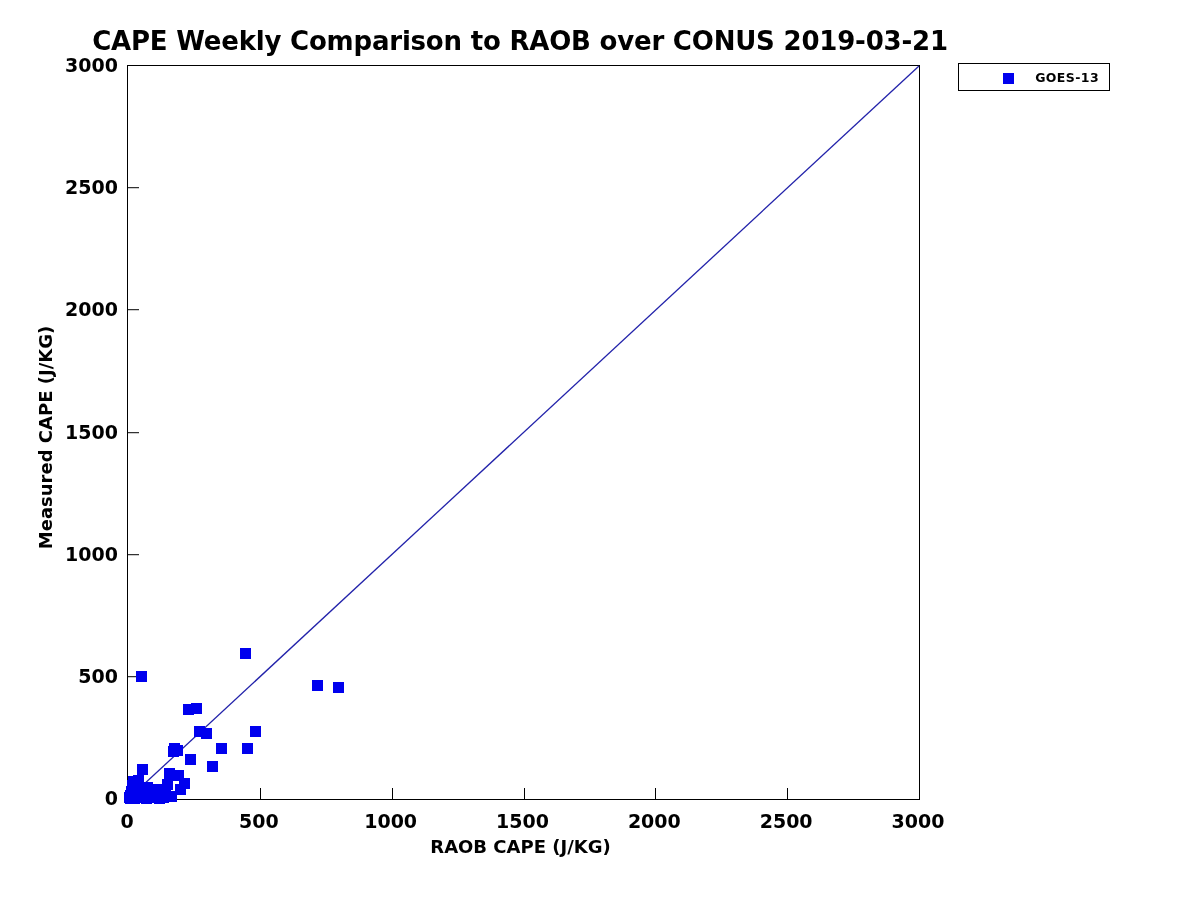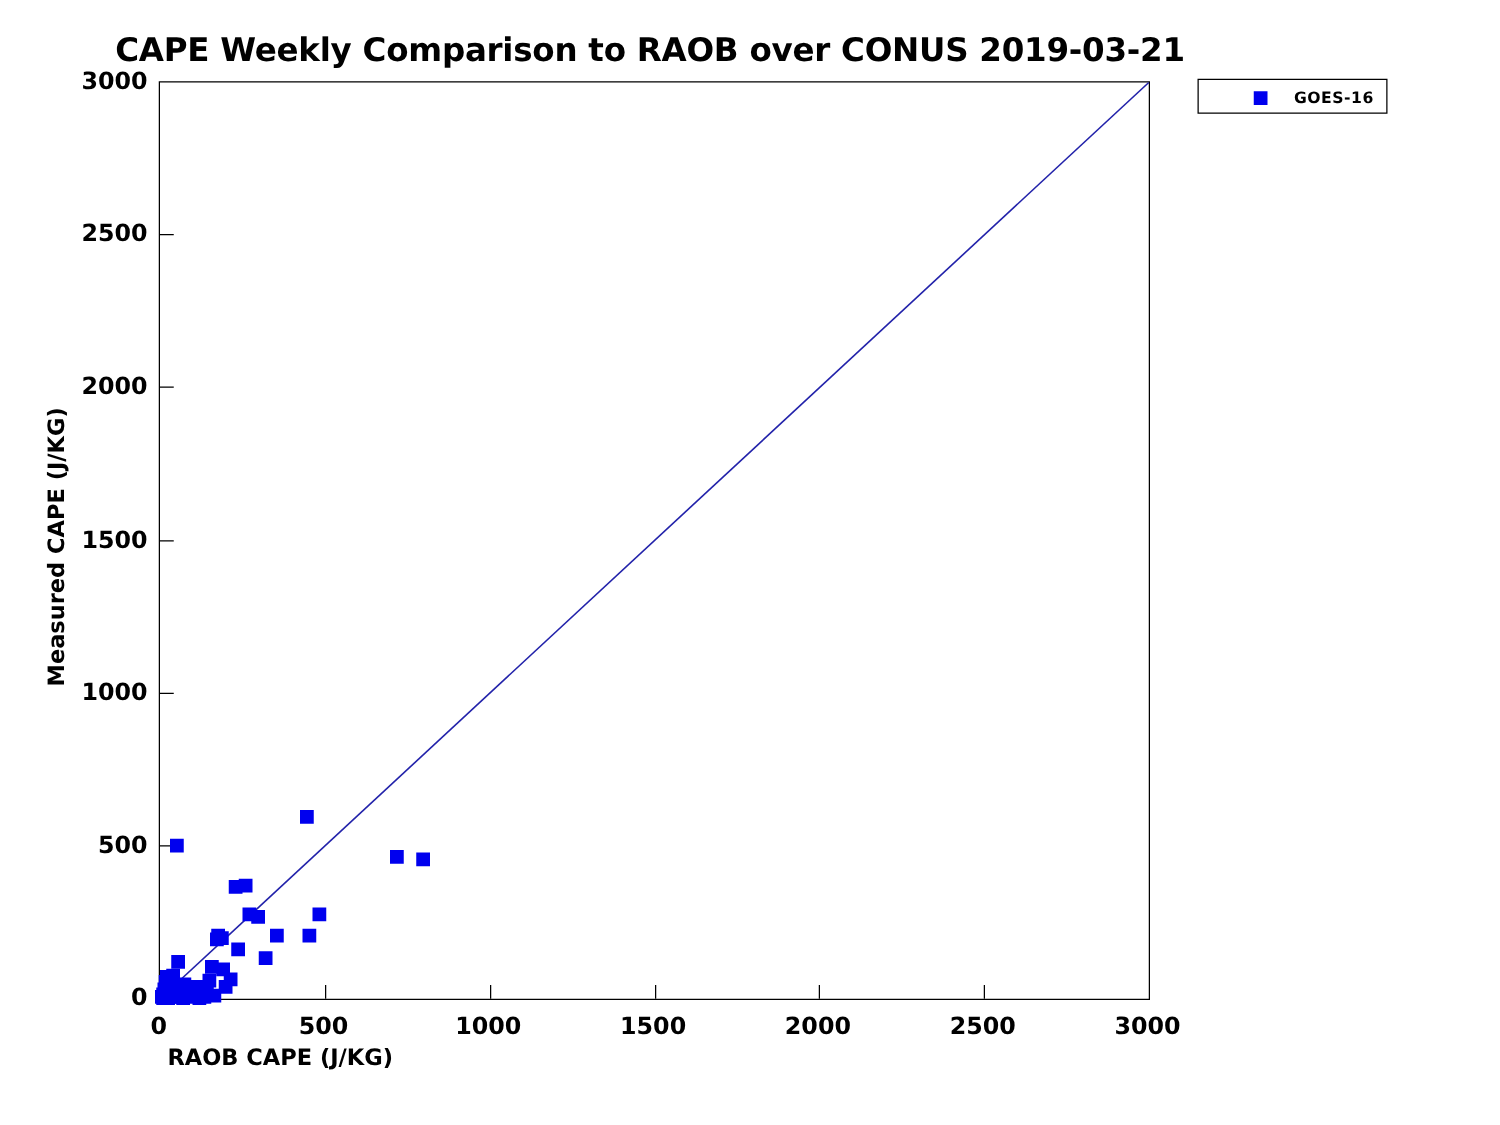--- a/index.html
+++ b/index.html
@@ -114,24 +114,24 @@
     position: absolute;
     bottom: 0;
     width: 0;
     height: 11px;
     border-left: 1.6px solid #000000;
   }
 
   
   #xaxis-title {
     position: absolute;
-    left: 134px;
+    left: 124px;
     top: 836px;
     width: 793px;
-    text-align: left;
+    text-align: center;
     font-size: 18px;
     font-weight: bold;
     color: #000000;
   }
   #yaxis-title {
     position: absolute;
     left: -322px;
     top: 427px;
     width: 735px;
     text-align: center;
@@ -294,16 +294,16 @@
       <div class="marker" style="left: 127.615px; top: 665.808px; background: rgb(0, 0, 238);"></div>
       <div class="marker" style="left: 189.313px; top: 619.385px; background: rgb(0, 0, 238);"></div>
       <div class="marker" style="left: 210.933px; top: 621.095px; background: rgb(0, 0, 238);"></div>
     </div>
 
   <div id="xaxis-title">RAOB CAPE (J/KG)</div>
   <div id="yaxis-title">Measured CAPE (J/KG)</div>
 
   <div id="legend">
     <span id="legend-swatch" style="background: rgb(0, 0, 238);"></span>
-    <span id="legend-label">GOES-16</span>
+    <span id="legend-label">GOES-13</span>
   </div>
 
 </div>
 
 </body></html>

